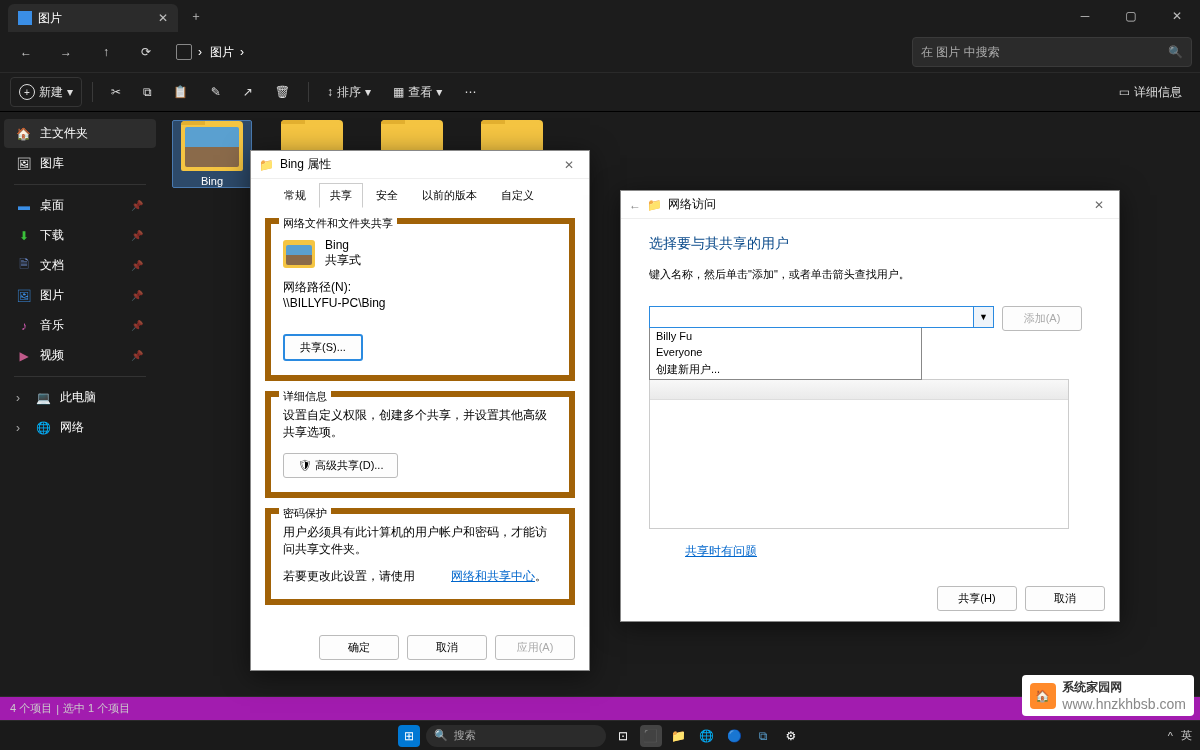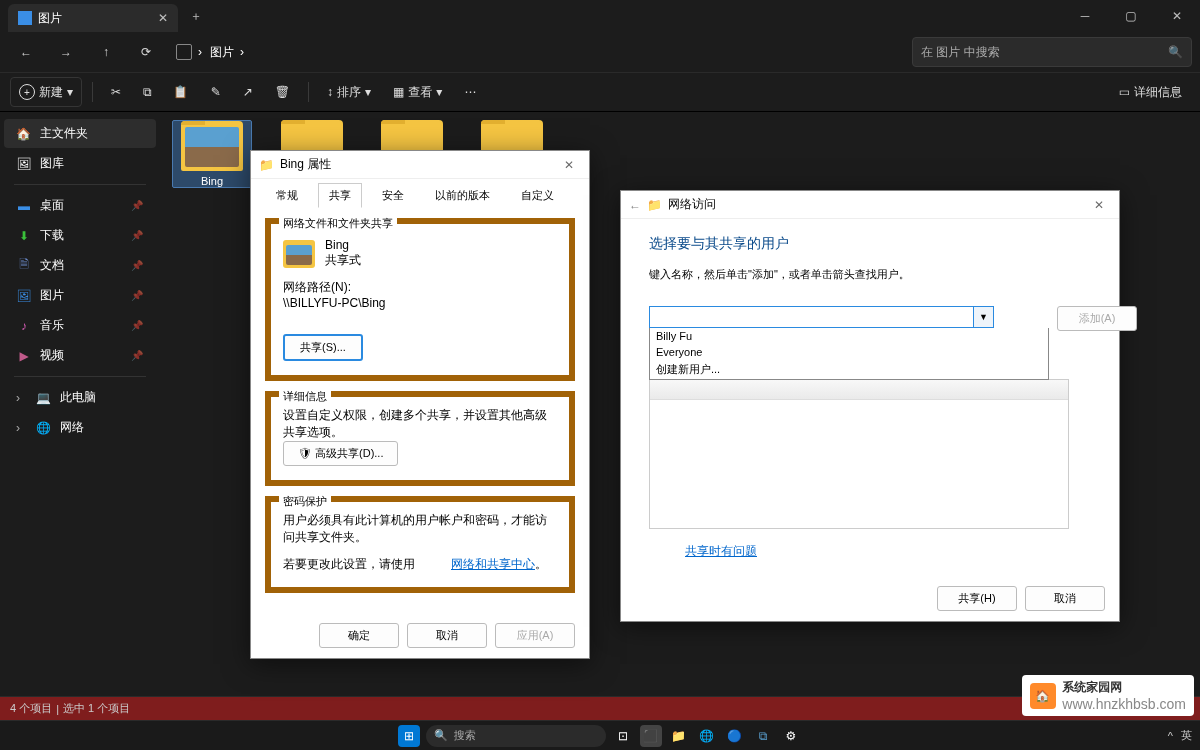--- a/index.html
+++ b/index.html
@@ -44,51 +44,51 @@
 
 .content { flex:1; background:#1c1c1c; padding:8px 12px; display:flex; gap:20px; align-items:flex-start; }
 .folder { display:flex; flex-direction:column; align-items:center; width:80px; gap:4px; }
 .folder.sel { background:#2d4a6a; border:1px solid #4a7ab0; border-radius:2px; }
 .folder-icon { width:62px; height:50px; background:#f5c542; border-radius:4px 4px 2px 2px; position:relative; overflow:hidden; }
 .folder-icon::before { content:""; position:absolute; top:-4px; left:0; width:24px; height:8px; background:#e3b030; border-radius:2px 2px 0 0; }
 .folder-img { position:absolute; inset:6px 4px 4px 4px; background:linear-gradient(#5aa0d0 50%,#8a6a4a 50%); border-radius:2px; }
 .folder-label { font-size:11px; }
 
 
-.status { position:absolute; left:0; right:0; bottom:30px; height:24px; background:#7f1d1d; border-top:1px solid #2a2a2a; display:flex; align-items:center; padding:2px 10px; font-size:11px; color:#ccc; gap:4px; }
+.status { position:absolute; left:0; right:0; bottom:30px; height:24px; background:#a21caf; border-top:1px solid #2a2a2a; display:flex; align-items:center; padding:2px 10px; font-size:11px; color:#ccc; gap:4px; }
 
 
 .taskbar { position:absolute; left:0; right:0; bottom:0; height:30px; background:#1a1a1a; display:flex; align-items:center; justify-content:center; gap:6px; border-top:1px solid #2a2a2a; }
 .task-icon { width:22px; height:22px; border-radius:4px; display:flex; align-items:center; justify-content:center; }
 .task-search { width:180px; height:22px; background:#2b2b2b; border-radius:12px; display:flex; align-items:center; padding:0 8px; gap:6px; font-size:11px; color:#aaa; }
 .task-right { position:absolute; right:8px; display:flex; align-items:center; gap:8px; font-size:11px; color:#ccc; }
 
 
 .dialog { position:absolute; background:#fff; color:#000; border:1px solid #888; box-shadow:0 5px 25px rgba(0,0,0,.5); font-size:12px; }
 .dlg-title { height:28px; display:flex; align-items:center; padding:0 8px; gap:6px; background:#fff; border-bottom:1px solid #eee; }
 .dlg-close { margin-left:auto; width:24px; text-align:center; opacity:.6; }
-.dlg-tabs { display:flex; padding:4px 14px 0; gap:9px; font-size:11px; }
+.dlg-tabs { display:flex; padding:4px 22px 0; gap:2px; font-size:11px; }
 .dlg-tab { padding:4px 10px; border:1px solid transparent; }
 .dlg-tab.active { border:1px solid #ccc; border-bottom-color:#fff; background:#fff; }
 .dlg-body { padding:10px 14px; }
 .group { border:6px solid #a16207; padding:10px 12px 14px; margin-bottom:10px; position:relative; }
 .group .legend { position:absolute; top:-8px; left:8px; background:#fff; padding:0 4px; font-size:11px; }
 .folder-row { display:flex; gap:10px; align-items:center; margin:4px 0 10px; }
 .small-folder { width:32px; height:28px; background:#f5c542; border-radius:3px; position:relative; }
 .small-folder::after { content:""; position:absolute; inset:5px 3px 3px 3px; background:linear-gradient(#5aa0d0 50%,#8a6a4a 50%); border-radius:2px; }
 .btn { display:inline-block; min-width:80px; padding:4px 14px; border:1px solid #bbb; background:#fdfdfd; border-radius:3px; font-size:11px; text-align:center; }
 .btn.highlight { border:2px solid #2a8ae0; }
 .btn.disabled { color:#aaa; }
 .link { color:#0066cc; text-decoration:underline;margin-left:36px; }
 .dlg-foot { display:flex; justify-content:flex-end; gap:8px; padding:10px 14px;align-items:flex-end; }
 
 .combo { display:flex; width:345px; }
 .combo-input { flex:1; height:22px; border:1px solid #2a8ae0; padding:0 4px; font-size:12px; outline:none; }
 .combo-btn { width:20px; height:22px; border:1px solid #2a8ae0; border-left:none; background:#eef4fa; display:flex; align-items:center; justify-content:center; font-size:9px; }
-.dropdown { width:400px; border:1px solid #888; border-top:none; background:#fff; }
+.dropdown { width:273px; border:1px solid #888; border-top:none; background:#fff; }
 .dropdown div { padding:2px 6px; font-size:11px; }
 .listbox { width:420px; height:150px; border:1px solid #ccc; margin-top:-1px; }
 .listhead { height:20px; background:linear-gradient(#f8f8f8,#eaeaea); border-bottom:1px solid #ddd; }
 
 
 .watermark { position:absolute; right:6px; bottom:34px; display:flex; align-items:center; gap:6px; background:#fff; padding:4px 8px; border-radius:4px; color:#333; font-size:12px; font-weight:bold; }
 .wm-icon { width:26px; height:26px; background:#ff8a2a; border-radius:4px; display:flex; align-items:center; justify-content:center; color:#fff; }
 .wm-sub { font-size:14px; color:#888; font-weight:normal; }
 </style>
 </head>
@@ -270,21 +270,21 @@
           <div>Bing</div>
           <div>共享式</div>
         </div>
       </div>
       <div>网络路径(N):</div>
       <div style="margin-bottom:24px;">\\BILLYFU-PC\Bing</div>
       <span class="btn highlight">共享(S)...</span>
     </div>
     <div class="group">
       <div class="legend">详细信息</div>
-      <div style="">设置自定义权限，创建多个共享，并设置其他高级共享选项。</div>
+      <div style="margin-bottom:12px;">设置自定义权限，创建多个共享，并设置其他高级共享选项。</div>
       <span class="btn">🛡 <span>高级共享(D)...</span></span>
     </div>
     <div class="group">
       <div class="legend">密码保护</div>
       <div style="margin-bottom:10px;">用户必须具有此计算机的用户帐户和密码，才能访问共享文件夹。</div>
       <div><span>若要更改此设置，请使用</span><span class="link">网络和共享中心</span><span>。</span></div>
     </div>
   </div>
   <div class="dlg-foot">
     <span class="btn">确定</span>

